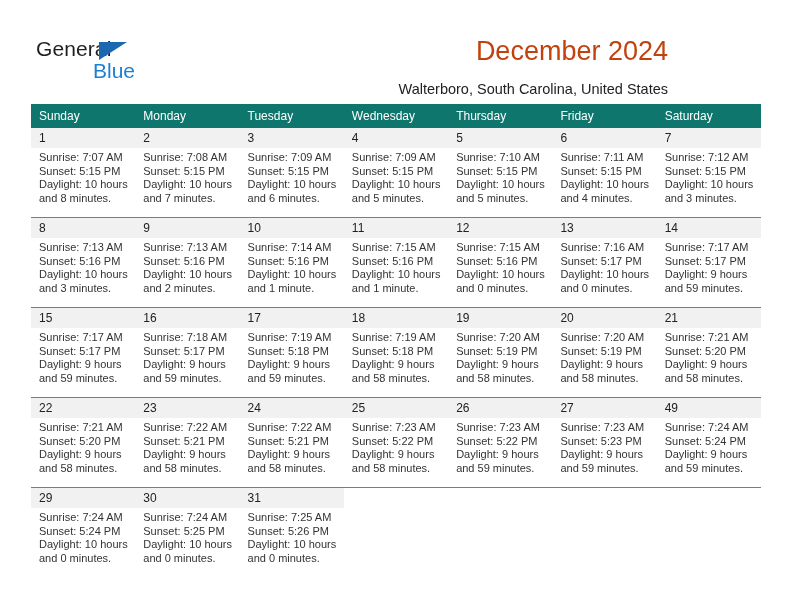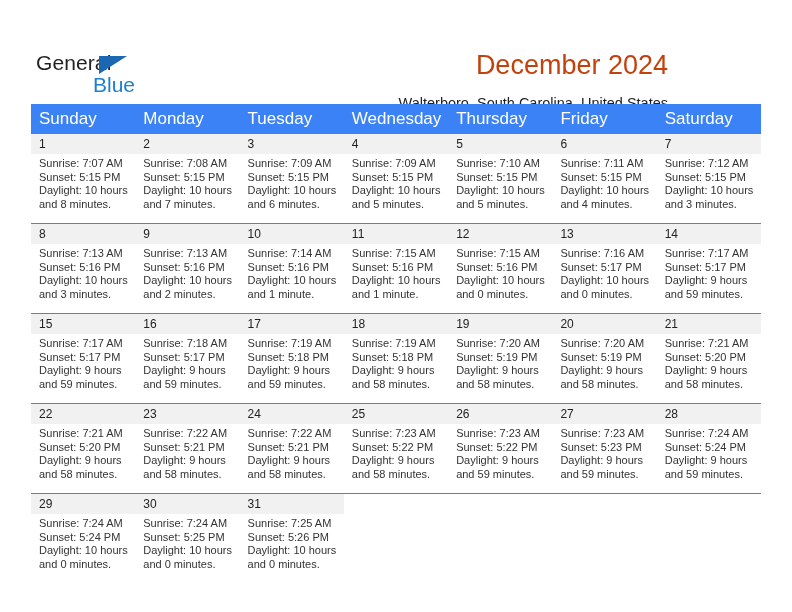--- a/index.html
+++ b/index.html
@@ -18,21 +18,21 @@
     position: relative;
     width: 792px;
     height: 612px;
     box-sizing: border-box;
   }
 
   
   .header {
     position: absolute;
     left: 0;
-    top: 18px;
+    top: 4px;
     width: 704px;
     height: 100px;
     text-decoration: underline;
   }
   .logo {
     position: absolute;
     left: 36px;
     top: 33px;
     width: 180px;
     height: 50px;
@@ -97,23 +97,23 @@
   
   .calendar {
     position: absolute;
     left: 31px;
     top: 104px;
     width: 730px;
     border-collapse: collapse;
     table-layout: fixed;
   }
   .calendar th {
-    background: #3b82f6;
+    background: #0f766e;
     color: #ffffff;
-    font-size: 17px;
+    font-size: 12px;
     font-weight: normal;
     text-align: left;
     padding: 5px 0 5px 8px;
     height: 12px;
     border: none;
   }
   .calendar td {
     vertical-align: top;
     padding: 0;
     border: none;
@@ -486,21 +486,21 @@
               <div class="info">
                 <div>Sunrise: 7:23 AM</div>
                 <div>Sunset: 5:23 PM</div>
                 <div>Daylight: 9 hours</div>
                 <div>and 59 minutes.</div>
               </div>
             </div>
           </td>
         <td>
             <div class="cell-inner">
-              <div class="daynum">28</div>
+              <div class="daynum">49</div>
               <div class="info">
                 <div>Sunrise: 7:24 AM</div>
                 <div>Sunset: 5:24 PM</div>
                 <div>Daylight: 9 hours</div>
                 <div>and 59 minutes.</div>
               </div>
             </div>
           </td>
       </tr>
 

